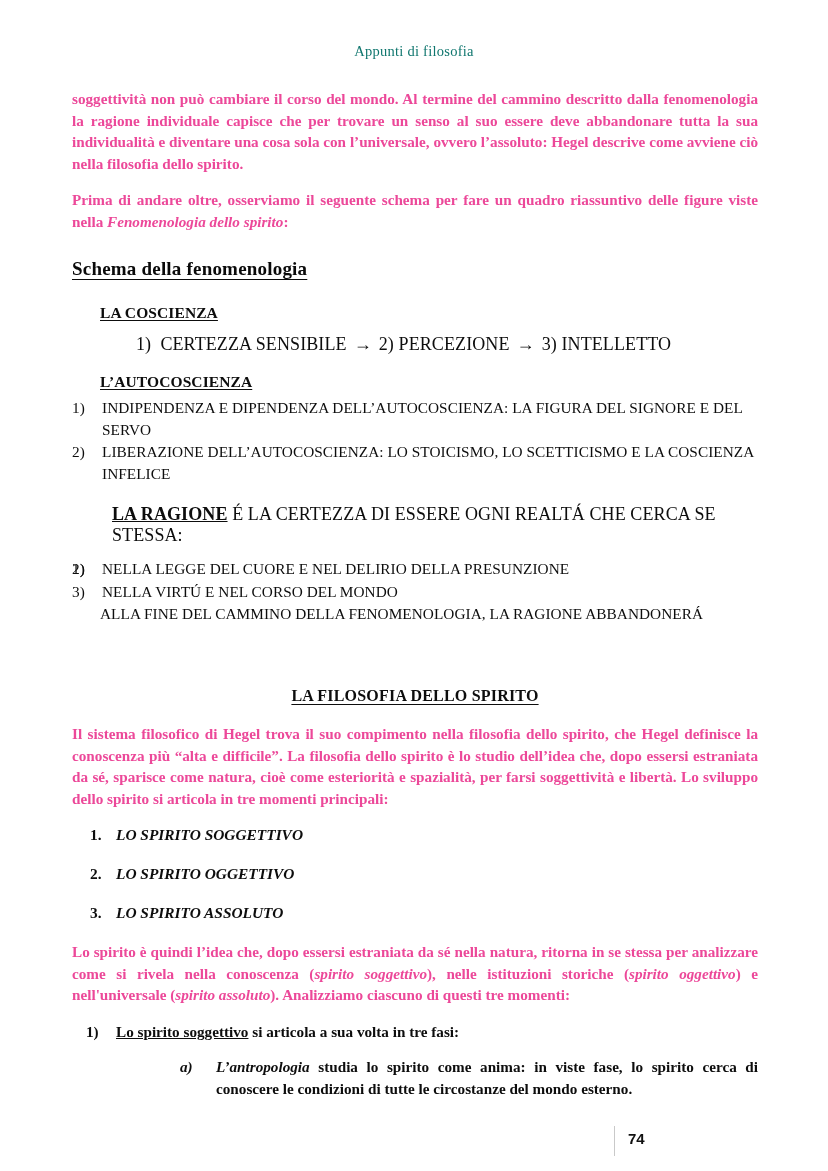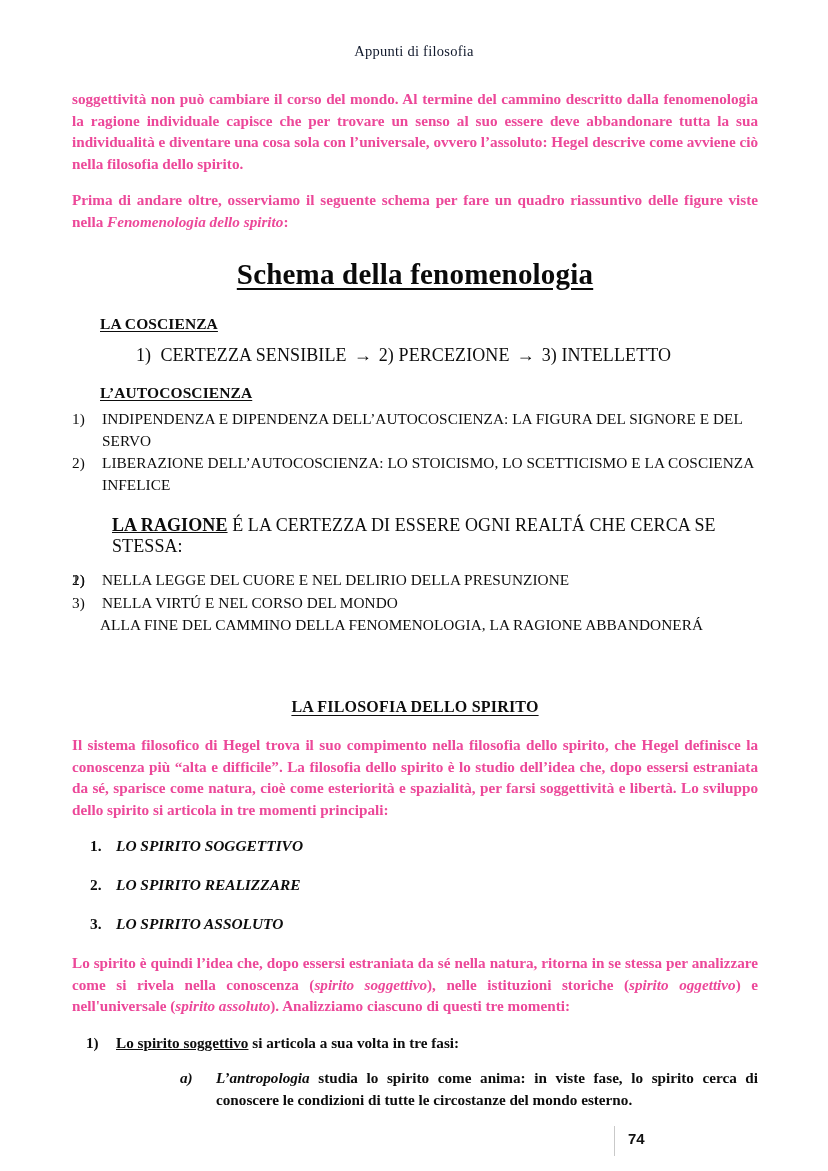--- a/index.html
+++ b/index.html
@@ -26,21 +26,21 @@
 
   
   .running-header {
     position: absolute;
     top: 43px;
     left: 0;
     width: 828px;
     text-align: center;
     font-size: 14.5px;
     letter-spacing: 0.25px;
-    color: #0f172a;
+    color: #0f766e;
   }
 
   
   .content {
     position: absolute;
     top: 88px;
     left: 72px;
     width: 686px;
   }
 
@@ -60,22 +60,21 @@
   .bi { font-style: italic; font-weight: 700; }
   .ul { text-decoration: underline; }
   .b { font-weight: 700; }
 
   
   .schema {
     margin-top: 26px;
     margin-bottom: 6px;
   }
   .schema-title {
-    text-align: center;
-    font-size: 29px;
+    font-size: 19px;
     font-weight: 700;
     letter-spacing: 0.2px;
     text-decoration: underline;
     text-underline-offset: 4px;
     margin: 0 0 24px 0;
     color: #0a0a0a;
   }
 
   .sch-head {
     font-size: 15.5px;
@@ -273,21 +272,21 @@
       </div>
 
     </div>
 
     <div class="section-title">LA FILOSOFIA DELLO SPIRITO </div>
 
     <p class="body-par">Il sistema filosofico di Hegel trova il suo compimento nella filosofia dello spirito, che Hegel definisce la conoscenza più “alta e difficile”. La filosofia dello spirito è lo studio dell’idea che, dopo essersi estraniata da sé, sparisce come natura, cioè come esteriorità e spazialità, per farsi soggettività e libertà. Lo sviluppo dello spirito si articola in tre momenti principali:</p>
 
     <ol class="main-list">
       <li><span class="mark">1.</span><span class="bi">LO SPIRITO SOGGETTIVO</span></li>
-      <li><span class="mark">2.</span><span class="bi">LO SPIRITO REALIZZARE</span></li>
+      <li><span class="mark">2.</span><span class="bi">LO SPIRITO OGGETTIVO</span></li>
       <li><span class="mark">3.</span><span class="bi">LO SPIRITO ASSOLUTO</span></li>
     </ol>
 
     <p class="body-par"><span>Lo spirito è quindi l’idea che, dopo essersi estraniata da sé nella natura, ritorna in se stessa per analizzare come si rivela nella conoscenza (</span><span class="bi">spirito soggettivo</span><span>), nelle istituzioni storiche (</span><span class="bi">spirito oggettivo</span><span>) e nell'universale (</span><span class="bi">spirito assoluto</span><span>). Analizziamo ciascuno di questi tre momenti:</span></p>
 
     <ol class="num-list">
       <li><span class="mark">1)</span><span class="ul b">Lo spirito soggettivo</span><span> si articola a sua volta in tre fasi:</span>
 
         <ol class="alpha-list">
           <li><span class="mark">a)</span><span class="bi">L’antropologia</span><span> studia lo spirito come anima: in viste fase, lo spirito cerca di conoscere le condizioni di tutte le circostanze del mondo esterno.</span></li>

